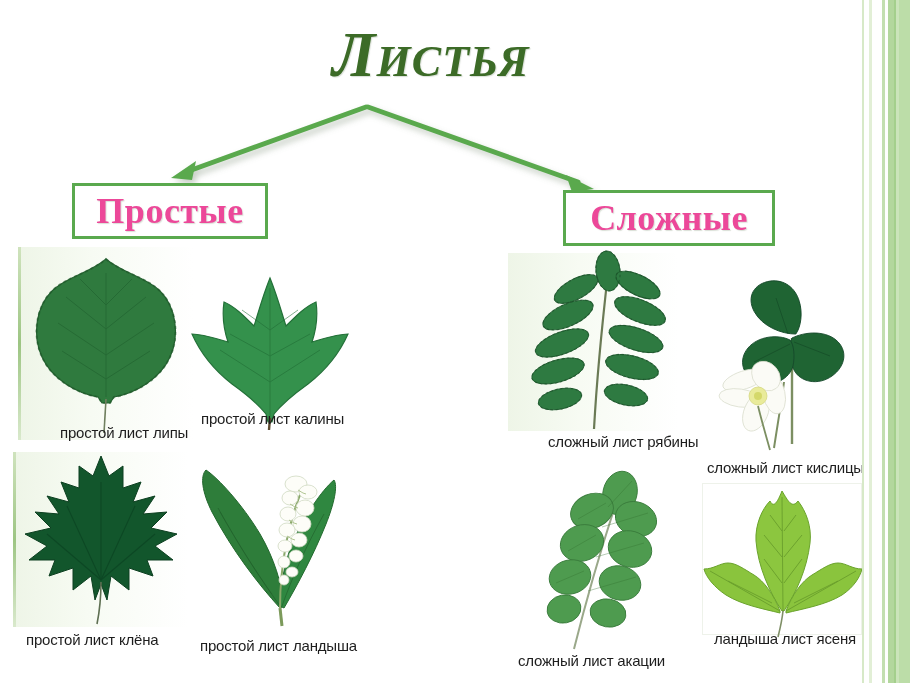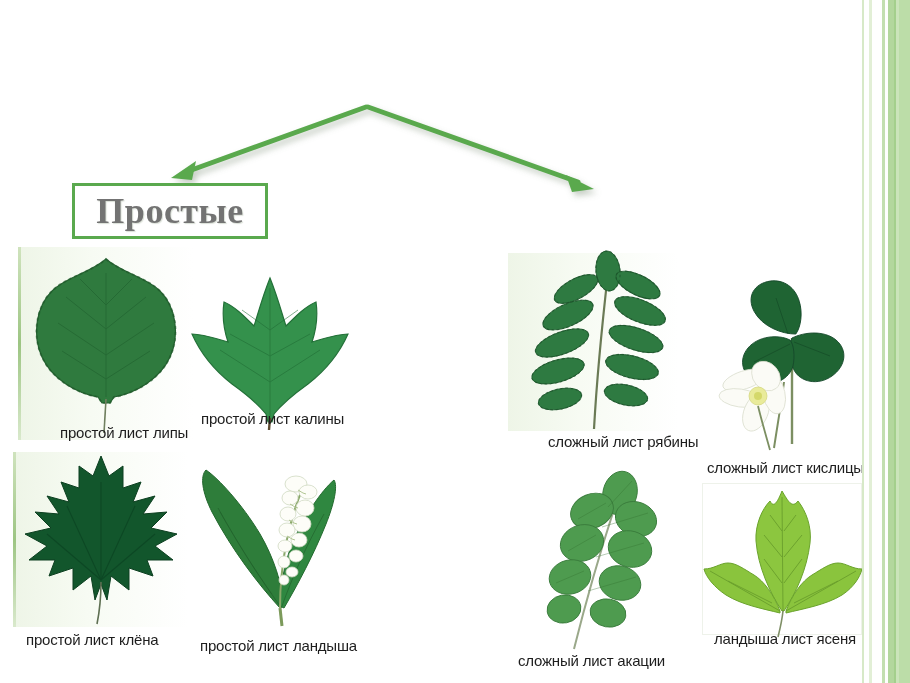--- a/index.html
+++ b/index.html
@@ -53,21 +53,21 @@
     position:absolute;
     border:3px solid #5aa94e;
     background:#ffffff;
     box-sizing:border-box;
     display:flex;
     align-items:center;
     justify-content:center;
     font-family:"Liberation Serif", serif;
     font-weight:700;
     font-size:36px;
-    color:#737373;
+    color:#ec4899;
     letter-spacing:.5px;
     text-shadow:1px 1px 1px rgba(130,150,120,.3);
     white-space:nowrap;
   }
   #cat-simple{left:72px;top:183px;width:196px;height:56px;}
   #cat-compound{left:563px;top:190px;width:212px;height:56px;}
 
   
   .tile{position:absolute;box-sizing:border-box;overflow:visible;}
   .caption{
@@ -87,20 +87,21 @@
     width:3px;
     background:linear-gradient(to bottom, #cfe3bd, #9dc583, #d9e9cc);
   }
   svg{display:block;overflow:visible;}
 </style>
 </head>
 <body>
 
 <div id="slide">
 
+  <div id="title">Листья</div>
 
   <svg id="arrows" viewBox="0 0 910 683">
     <defs>
       <filter id="softshadow" x="-30%" y="-30%" width="170%" height="170%">
         <feDropShadow dx="3" dy="4" stdDeviation="3" flood-color="#7f8f78" flood-opacity="0.45"></feDropShadow>
       </filter>
     </defs>
     <g filter="url(#softshadow)">
 
       <g>
@@ -110,20 +111,21 @@
 
       <g>
         <line x1="368" y1="107" x2="578" y2="182" stroke="#5aa94e" stroke-width="5" stroke-linecap="round"></line>
         <polygon points="594,189 566,175 572,192" fill="#5aa94e"></polygon>
       </g>
     </g>
   </svg>
 
   <div id="cat-simple" class="cat-box">Простые</div>
 
+  <div id="cat-compound" class="cat-box">Сложные</div>
 
   <div class="tilebg" style="left:18px;top:247px;width:175px;height:193px;"></div>
   <div class="edge-l" style="left:18px;top:247px;height:193px;"></div>
   <div class="tile" style="left:18px;top:247px;width:175px;height:193px;">
     <svg width="175" height="175" viewBox="0 0 175 175">
       <g>
         <path d="M88 12 C 104 26, 128 30, 142 44 C 158 60, 162 88, 152 110
                  C 142 132, 118 146, 96 150 L 92 156 L 84 156 L 80 150
                  C 58 146, 34 132, 24 110 C 14 88, 18 60, 34 44 C 48 30, 72 26, 88 12 Z" fill="#2f7a3e" stroke="#23602f" stroke-width="1.2"></path>
 

